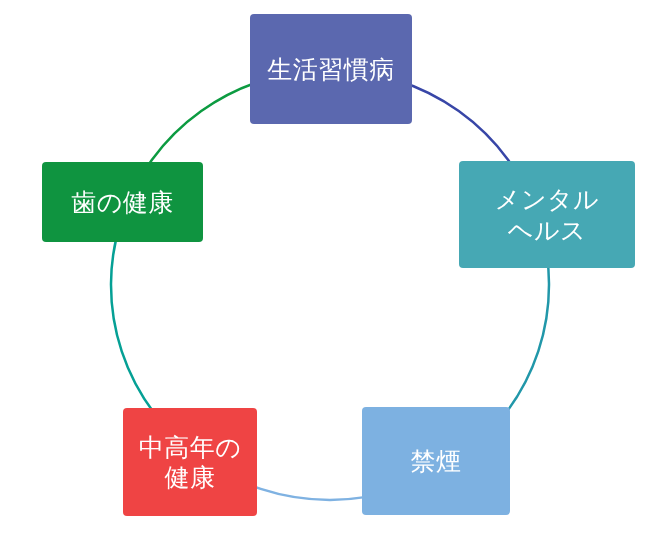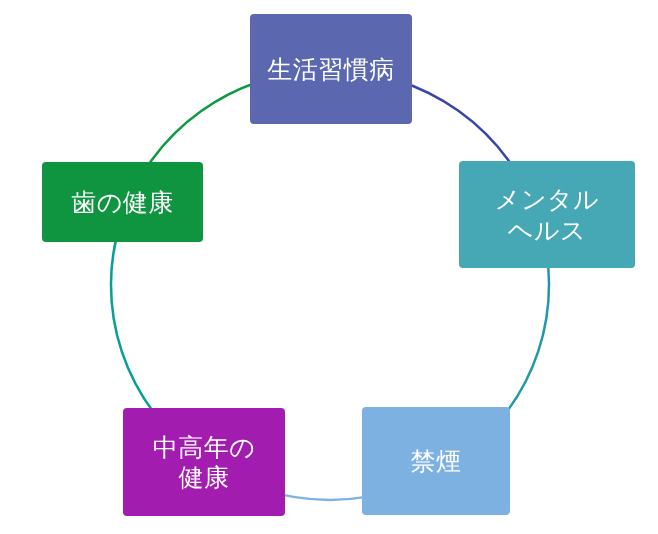--- a/index.html
+++ b/index.html
@@ -63,21 +63,21 @@
 
   <div class="node" style="left: 459px; top: 161px; width: 176px; height: 107px; background: rgb(70, 168, 180);">
     <span class="node-label" style="color: rgb(255, 255, 255);">メンタル
 ヘルス</span>
   </div>
 
   <div class="node" style="left: 362px; top: 407px; width: 148px; height: 108px; background: rgb(125, 177, 225);">
     <span class="node-label" style="color: rgb(255, 255, 255);">禁煙</span>
   </div>
 
-  <div class="node" style="left: 123px; top: 408px; width: 162px; height: 108px; background: #a21caf;">
+  <div class="node" style="left: 123px; top: 408px; width: 134px; height: 108px; background: #ef4444;">
     <span class="node-label" style="color: rgb(255, 255, 255);">中高年の
 健康</span>
   </div>
 
   <div class="node" style="left: 42px; top: 162px; width: 161px; height: 80px; background: rgb(15, 148, 64);">
     <span class="node-label" style="color: rgb(255, 255, 255);">歯の健康</span>
   </div>
 
 </div>
 

